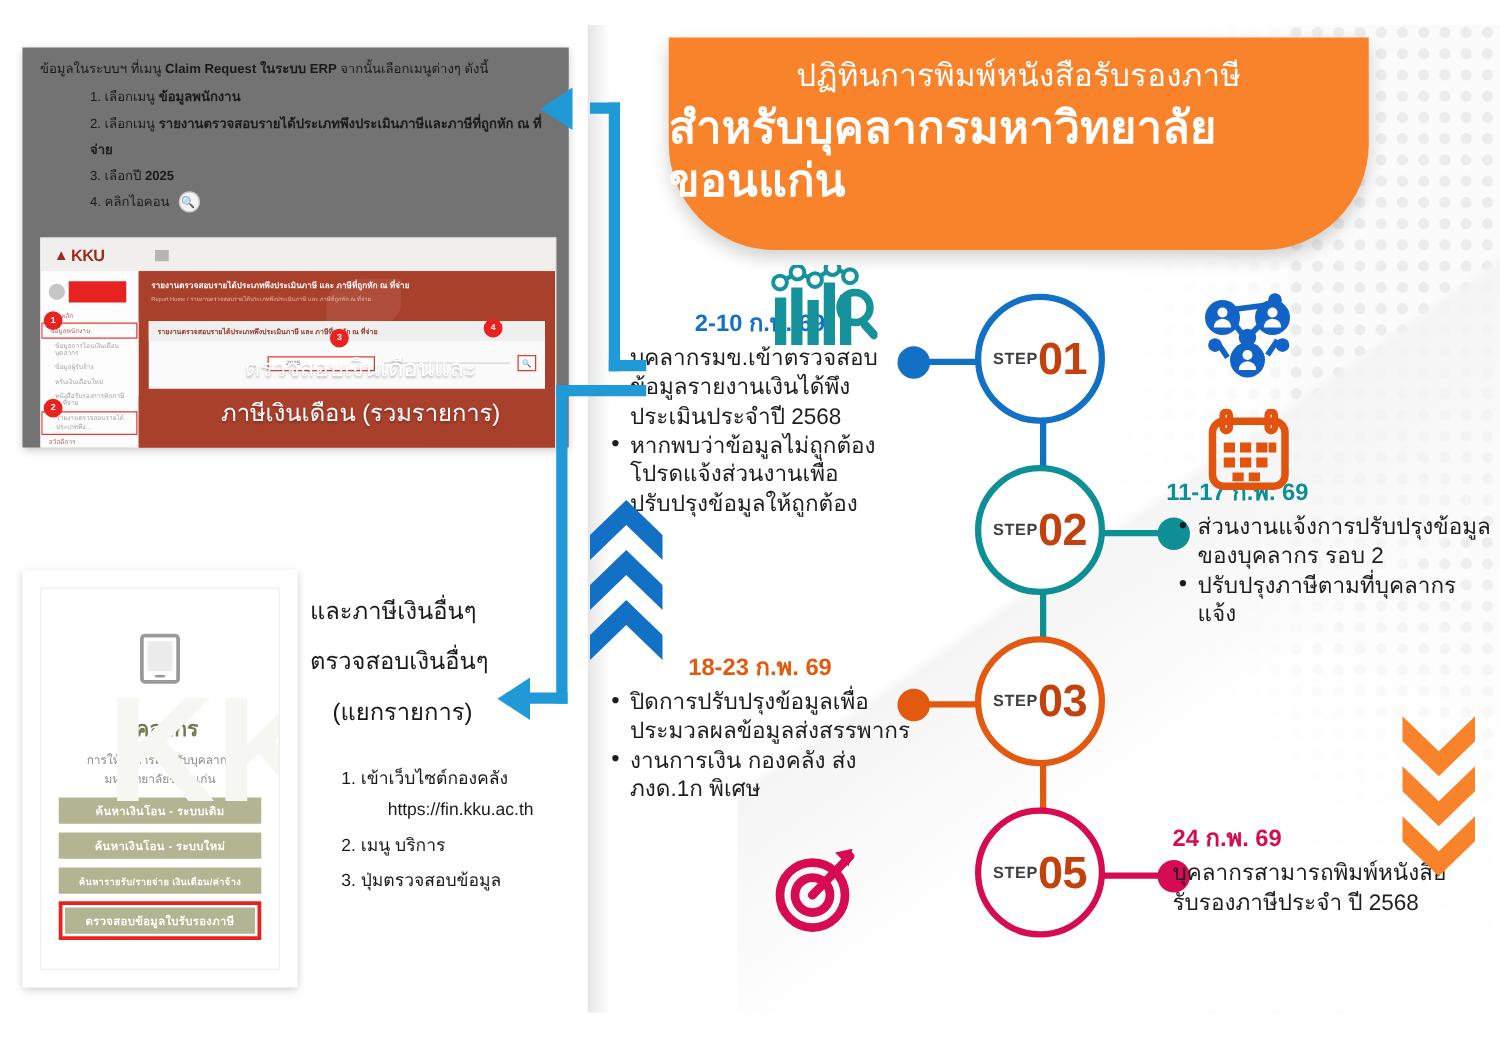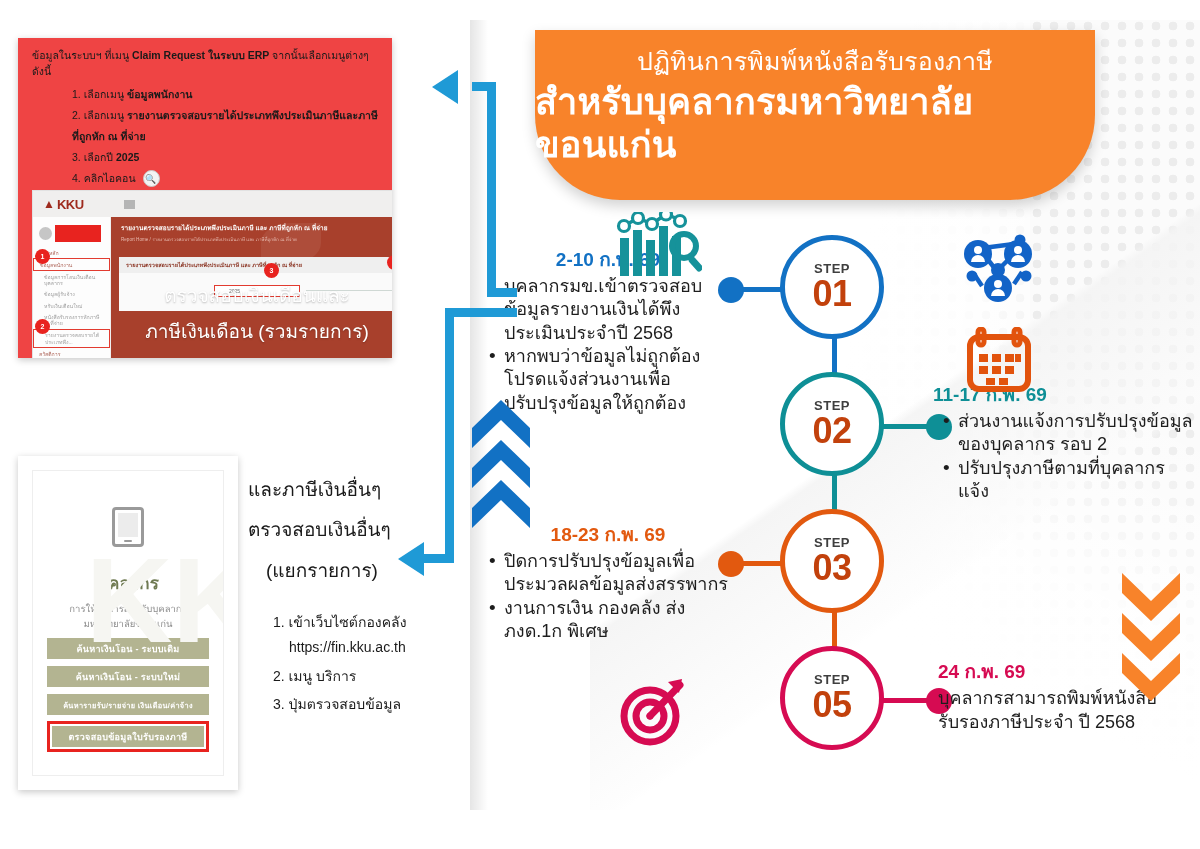--- a/index.html
+++ b/index.html
@@ -59,21 +59,21 @@
   .header-title {
     color: #ffffff; font-size: 36px; font-weight: bold;
     letter-spacing: .2px; line-height: 1.2; margin-top: 3px;
   }
 
   
   .spine { position: absolute; left: 0; top: 0; width: 730px; height: 790px; }
   .step-circle {
     position: absolute; width: 104px; height: 104px;
     border-radius: 50%; background: #ffffff;
-    display: flex; flex-direction: column;
+    display: flex; flex-direction: row;
     align-items: center; justify-content: center;
     z-index: 4;
   }
   .step-word {
     font-size: 13px; font-weight: bold; color: #3f3f3f;
     letter-spacing: .5px; line-height: 1; margin-bottom: 1px;
   }
   .step-num {
     font-size: 36px; font-weight: bold; color: #c2410c;
     line-height: 1; letter-spacing: -.5px;
@@ -99,22 +99,22 @@
   
   .chev-stack { position: absolute; z-index: 6; }
   .chev { display: block; }
 
   
   .ico { position: absolute; z-index: 6; }
 
   
   
   .doc-card {
-    position: absolute; left: 18px; top: 38px; width: 374px; height: 320px;
-    background: #ef4444; box-shadow: 0 2px 7px rgba(0,0,0,.22);
+    position: absolute; left: 18px; top: 38px; width: 437px; height: 320px;
+    background: #737373; box-shadow: 0 2px 7px rgba(0,0,0,.22);
     overflow: hidden;
   }
   .doc-head { padding: 10px 12px 4px 14px; }
   .doc-line0 { font-size: 10.5px; color: #1a1a1a; line-height: 1.5; }
   .doc-line0 b { font-weight: bold; }
   .doc-ol { margin: 4px 0 0 40px; }
   .doc-ol li { font-size: 10.5px; color: #1a1a1a; line-height: 2.0; }
   .doc-ol li b { font-weight: bold; }
   .mini-icon-btn {
     display: inline-flex; width: 17px; height: 17px; border-radius: 50%;
@@ -497,21 +497,21 @@
   </div>
 
   <div class="annot">
     <div class="big">และภาษีเงินอื่นๆ</div>
     <div class="big">ตรวจสอบเงินอื่นๆ</div>
     <div class="big" style="padding-left:18px;">(แยกรายการ)</div>
     <ol style="list-style:none; margin-left:25px;">
       <li>
         <span>1.</span>
         <span>เข้าเว็บไซต์กองคลัง</span>
-        <div class="url" style="margin-left:16px; margin-top:6px;">https://fin.kku.ac.th</div>
+        <div class="url" style="margin-left:16px; margin-top:6px;text-align:center;">https://fin.kku.ac.th</div>
       </li>
       <li>
         <span>2.</span>
         <span>เมนู บริการ</span>
       </li>
       <li>
         <span>3.</span>
         <span>ปุ่มตรวจสอบข้อมูล</span>
       </li>
     </ol>

